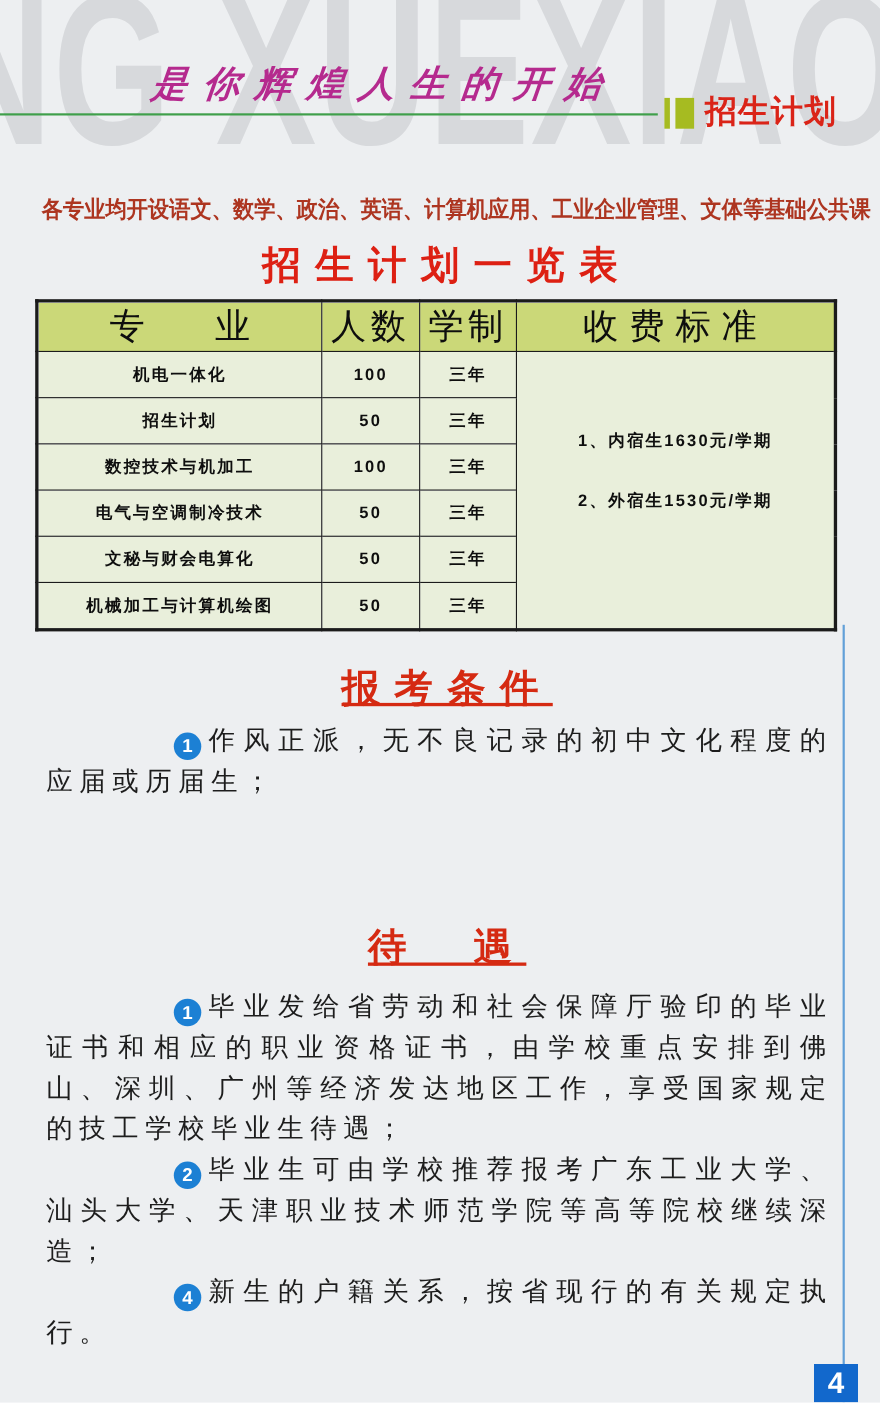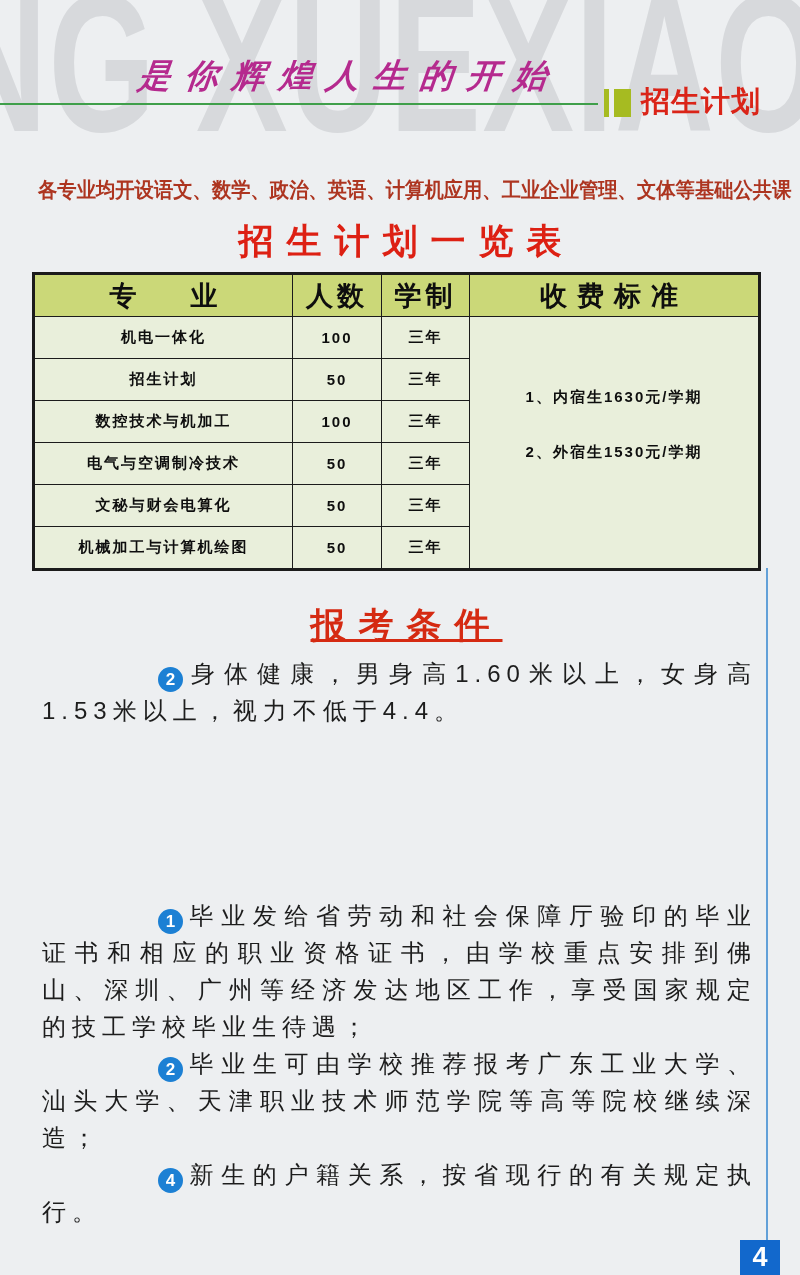--- a/index.html
+++ b/index.html
@@ -50,21 +50,21 @@
   table.admission{
     position:absolute;left:32px;top:272px;z-index:2;
     width:726px;border-collapse:collapse;table-layout:fixed;
     border:3px solid #1b1b1b;
     font-family:inherit;
   }
   table.admission th,table.admission td{
     border:1.5px solid #1b1b1b;text-align:center;color:#0e0e0e;
     padding:0;overflow:hidden;
   }
-  table.admission th{height:41px;background:#cbd878;font-size:27px;font-weight:700;}
+  table.admission th{height:41px;background:#cbd878;font-size:32px;font-weight:400;}
   table.admission td{height:41px;background:#e9efdb;font-size:15px;font-weight:600;letter-spacing:2px;}
   th.col-count,th.col-dur{letter-spacing:4px;}
   th.col-fee{letter-spacing:10px;}
   td.cell-count{font-size:25px;font-weight:500;letter-spacing:1px;}
   td.cell-dur{font-size:24px;letter-spacing:3px;}
   td.fee-cell{text-align:left;vertical-align:middle;padding:38px 0 0 20px;font-size:24px;letter-spacing:1px;}
   td.fee-cell .fee-line{margin-bottom:36px;white-space:nowrap;}
   
   .sec-title{
     position:absolute;left:0;width:100%;margin:0;z-index:2;
@@ -161,23 +161,24 @@
       <tr>
         <td>机械加工与计算机绘图</td>
         <td class="cell-count">50</td>
         <td class="cell-dur">三年</td>
       </tr>
     </tbody>
   </table>
 
   <h2 class="sec-title req">报考条件</h2>
   <div class="body-block req">
-    <p><span class="num-badge">2</span><span>身体健康，男身高1.60米以上，女身高1.53米以上，视力不低于4.4。</span></p>
+    <p><span class="num-badge">1</span><span>作风正派，无不良记录的初中文化程度的应届或历届生；</span></p>
   </div>
 
+  <h2 class="sec-title ben">待　遇</h2>
   <div class="body-block ben">
     <p><span class="num-badge">1</span><span>毕业发给省劳动和社会保障厅验印的毕业证书和相应的职业资格证书，由学校重点安排到佛山、深圳、广州等经济发达地区工作，享受国家规定的技工学校毕业生待遇；</span></p>
     <p><span class="num-badge">2</span><span>毕业生可由学校推荐报考广东工业大学、汕头大学、天津职业技术师范学院等高等院校继续深造；</span></p>
     <p><span class="num-badge">4</span><span>新生的户籍关系，按省现行的有关规定执行。</span></p>
   </div>
 
   <div class="blue-vline"></div>
   <div class="page-number">4</div>
 
 </div>

